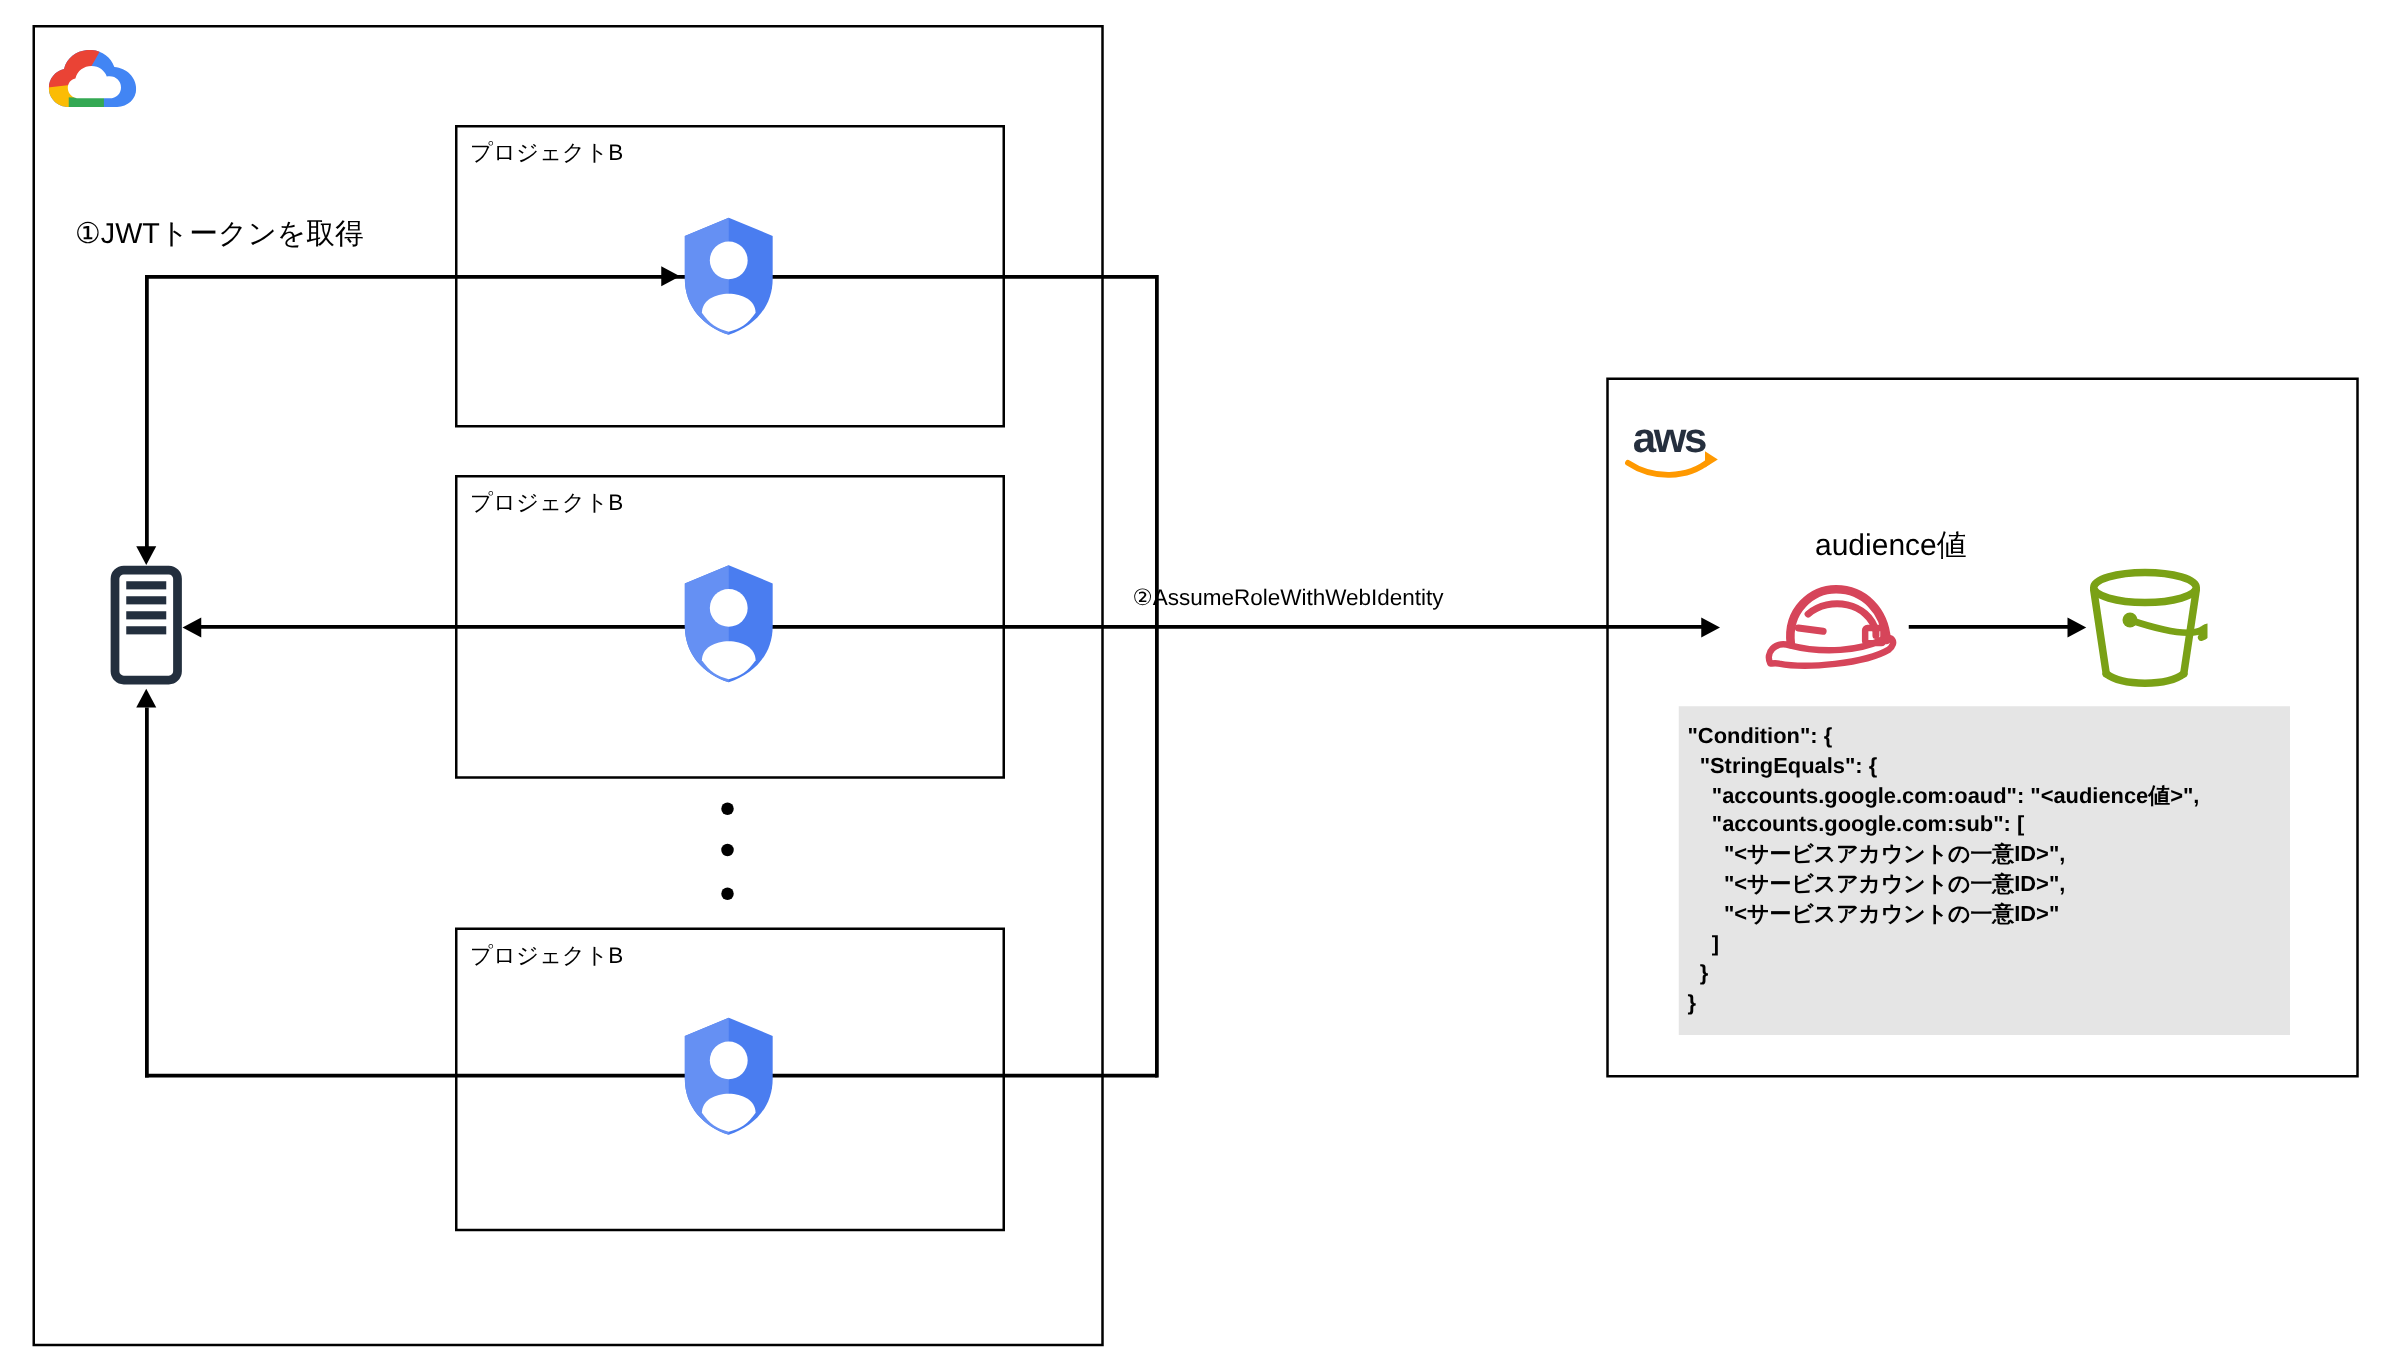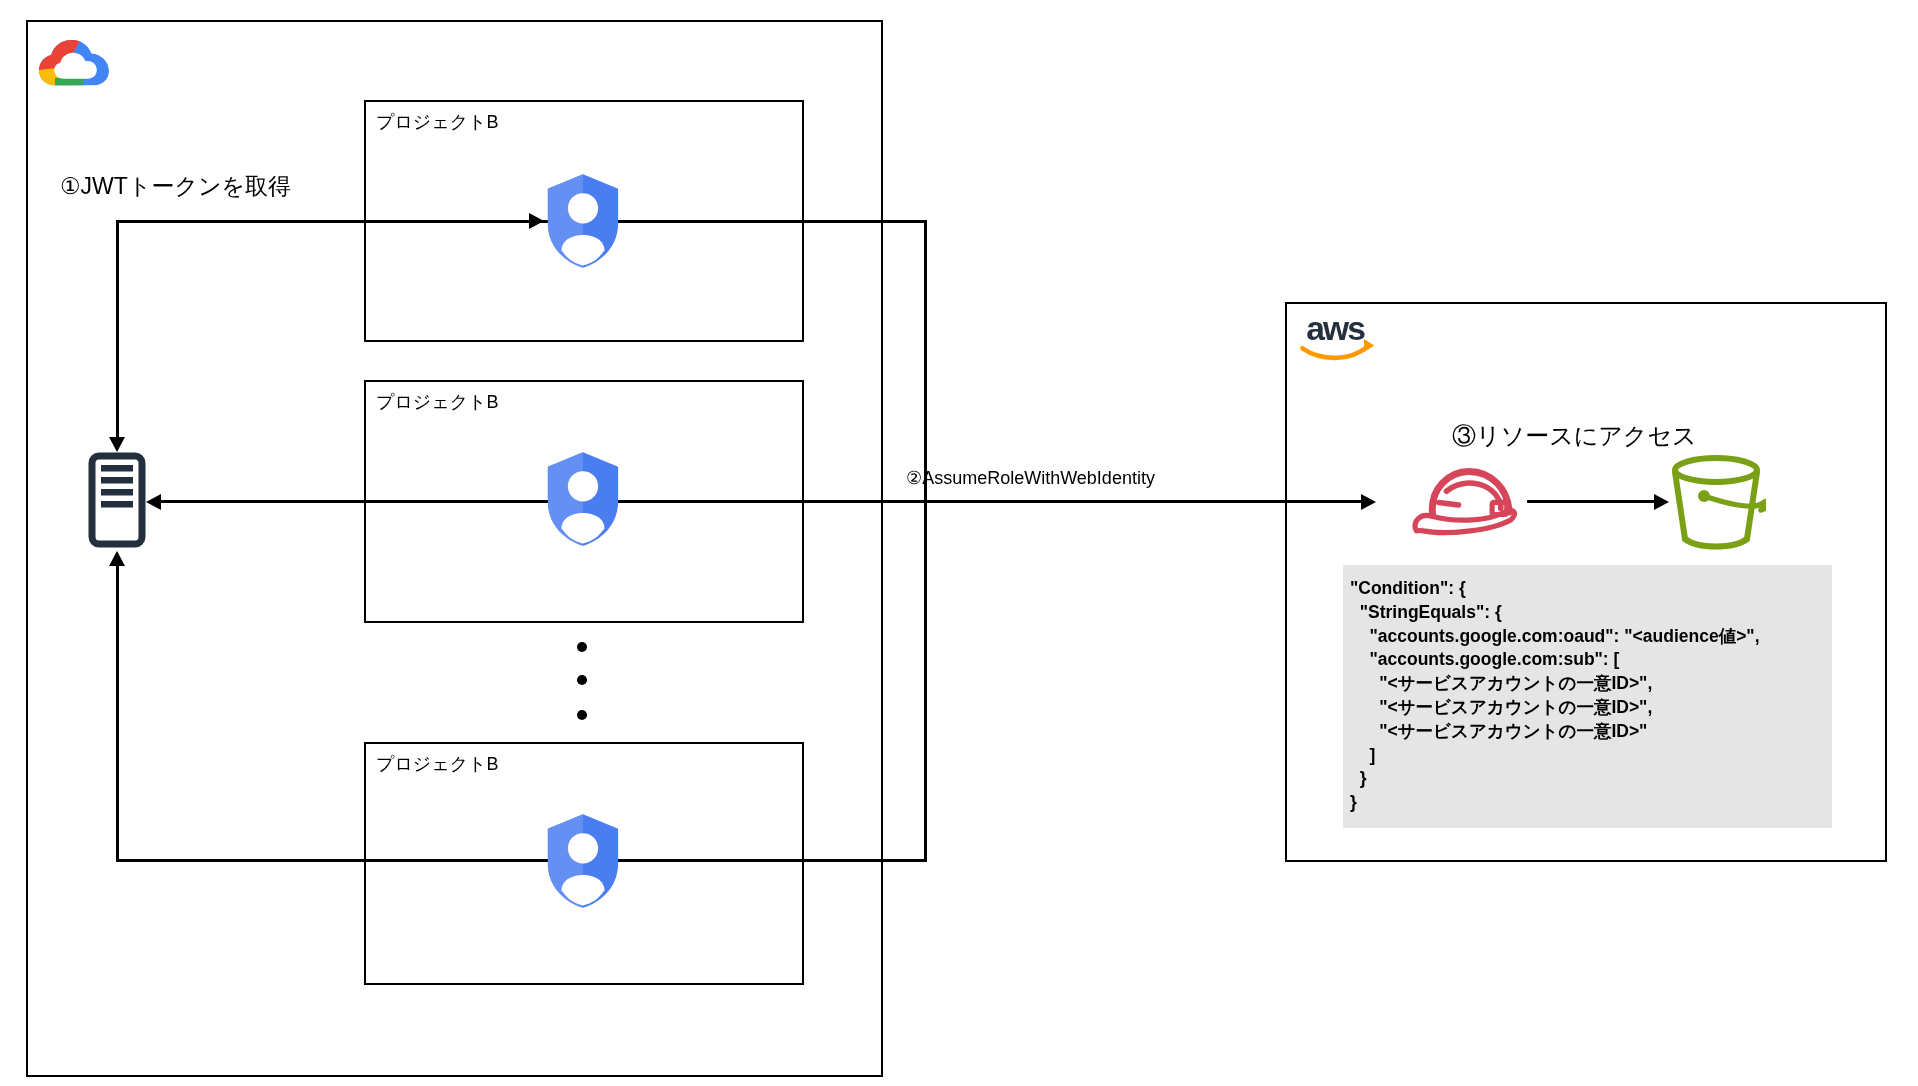--- a/index.html
+++ b/index.html
@@ -111,29 +111,29 @@
     <path d="M20,80 C20,59 64,59 64,80 C58,89 51,93.5 42,95.5 C33,93.5 26,89 20,80 Z" fill="#ffffff"></path>
   </svg>
 </div>
 
 <div class="dot" style="left:577px;top:642px;"></div>
 <div class="dot" style="left:577px;top:675px;"></div>
 <div class="dot" style="left:577px;top:710px;"></div>
 
 <div class="box" style="left:1285px;top:302px;width:602px;height:560px;"></div>
 
-<div class="abs" style="left:1294px;top:310px;">
+<div class="abs" style="left:1294px;top:332px;">
   <svg width="84" height="58" viewBox="0 0 90 60">
     <text x="44" y="31" text-anchor="middle" font-size="36" font-weight="bold" letter-spacing="-2" fill="#252F3E" font-family="'Liberation Sans',sans-serif">aws</text>
     <path d="M9,40 C30,54 60,54 79,38" stroke="#FF9900" stroke-width="5" fill="none" stroke-linecap="round"></path>
     <polygon points="75,30 86,37 75,44" fill="#FF9900"></polygon>
   </svg>
 </div>
 
-<div class="lbl" style="left:1452px;top:420px;font-size:24px;">③リソースにアクセス</div>
+<div class="lbl" style="left:1452px;top:420px;font-size:24px;">audience値</div>
 
 <div class="abs" style="left:1412px;top:460px;">
   <svg width="112" height="78" viewBox="0 0 130 90">
     <g stroke="#D6455A" fill="none" stroke-linecap="round" stroke-linejoin="round">
       <path d="M24,64 C20,32 44,13 66,13 C92,13 111,33 113,60" stroke-width="8"></path>
       <path d="M40,36 C60,19 96,25 103,52 L103,56" stroke-width="6.5"></path>
       <rect x="93" y="49" width="17" height="14" rx="2" stroke-width="6"></rect>
       <path d="M31,49 L54,52" stroke-width="6.5"></path>
       <path d="M5,82 C0,72 9,61 23,65 C54,73 89,70 108,60 C118,55 123,62 115,69 C93,82 38,87 13,82 C9,81 6,82 5,82 Z" stroke-width="6"></path>
     </g>

